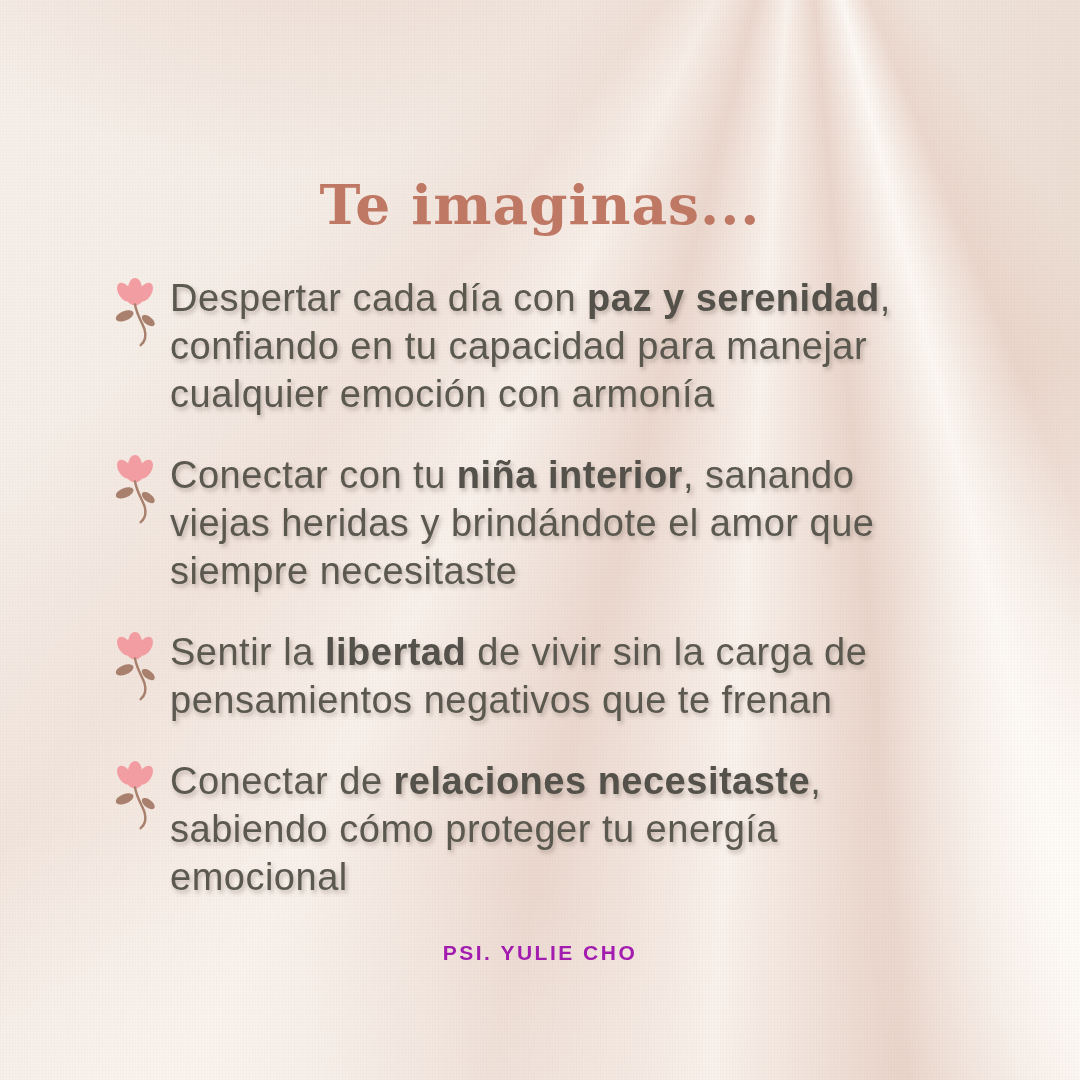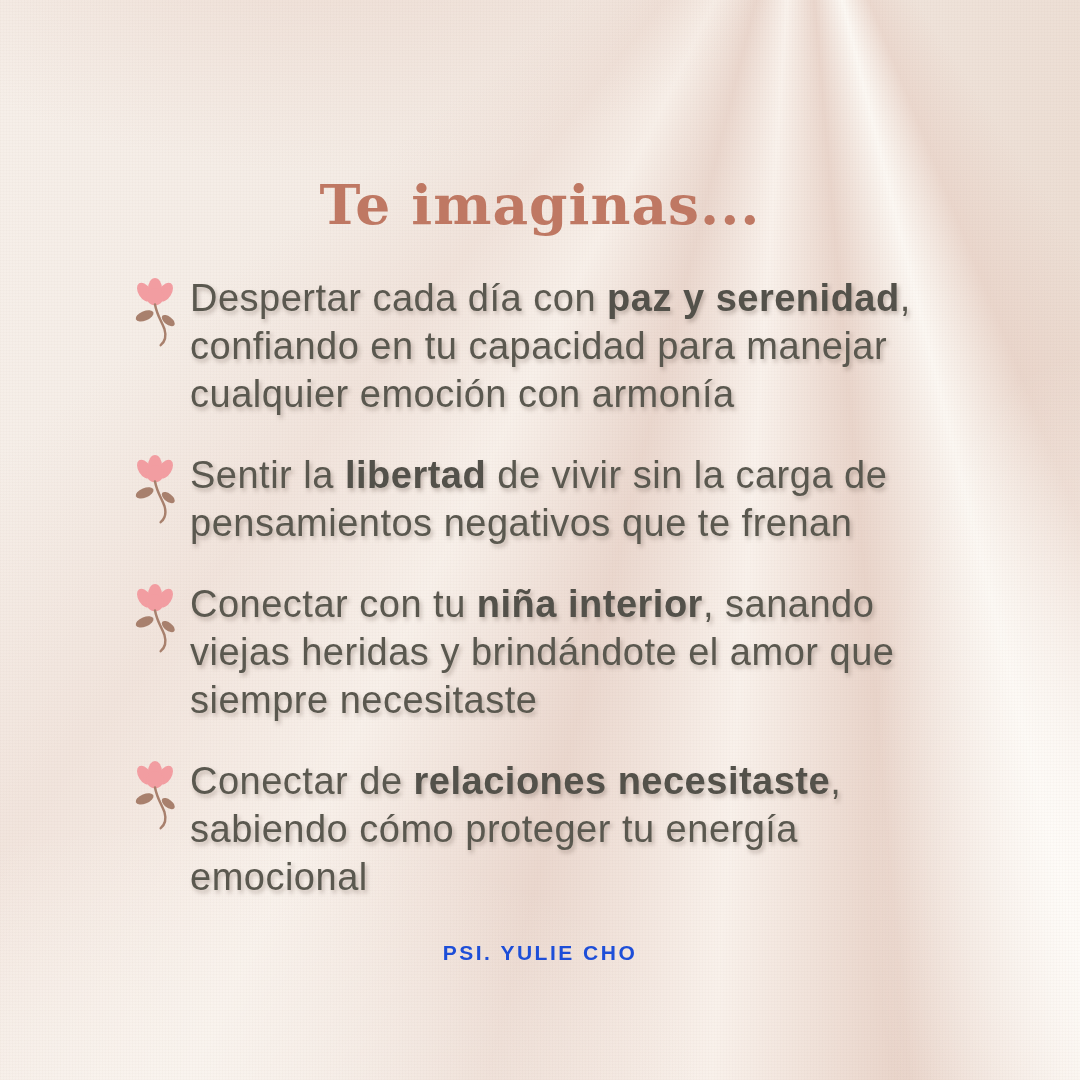--- a/index.html
+++ b/index.html
@@ -42,36 +42,36 @@
     position:absolute;top:131px;left:0;width:100%;
     text-align:center;
     font-family:"DejaVu Serif","Liberation Serif",serif;
     font-weight:600;
     font-size:55px;line-height:1;
     letter-spacing:1px;
     color:#bf7863;
     margin-top:46px;
   }
   .list{position:absolute;top:274px;left:112px;width:810px;}
-  .item{display:flex;align-items:flex-start;margin-bottom:33px;justify-content:flex-end;}
+  .item{display:flex;align-items:flex-start;margin-bottom:33px;}
   .flower{width:46px;height:70px;flex:0 0 46px;margin-top:3px;}
   .item-text{
     width:732px;margin-left:12px;
     font-size:38px;line-height:48px;
     letter-spacing:0.5px;
     color:#5a584f;
     text-shadow:2px 3px 4px rgba(110,92,82,0.38);
   }
   .item-text b{font-weight:700;color:#53514a;}
   .footer{
     position:absolute;top:941px;left:0;width:100%;
     text-align:center;
     font-size:21px;font-weight:700;
     letter-spacing:2.5px;
-    color:#1d4ed8;
+    color:#a21caf;
   }
 </style>
 </head>
 <body>
 
 <div class="canvas">
   <div class="bg"></div>
 
   <div class="title">Te imaginas...</div>
 
@@ -97,36 +97,36 @@
         <g fill="#f29da1">
           <ellipse cx="13" cy="16" rx="6.5" ry="11" transform="rotate(-32 13 16)"></ellipse>
           <ellipse cx="35" cy="16" rx="6.5" ry="11" transform="rotate(32 35 16)"></ellipse>
           <ellipse cx="24" cy="13" rx="7.5" ry="12"></ellipse>
           <circle cx="24" cy="21" r="9"></circle>
         </g>
         <path d="M24 29 C26 40 31 47 34 55 C36 62 35 68 30 72" fill="none" stroke="#a8806d" stroke-width="2.6" stroke-linecap="round"></path>
         <ellipse cx="13" cy="41" rx="10" ry="5" transform="rotate(-22 13 41)" fill="#a8806d"></ellipse>
         <ellipse cx="38" cy="46" rx="8" ry="4.2" transform="rotate(38 38 46)" fill="#a8806d"></ellipse>
       </svg>
-      <div class="item-text"><span>Sentir la </span><b>libertad</b><span> de vivir sin la carga de pensamientos negativos que te frenan</span></div>
+      <div class="item-text"><span>Conectar con tu </span><b>niña interior</b><span>, sanando viejas heridas y brindándote el amor que siempre necesitaste</span></div>
     </div>
 
     <div class="item">
       <svg class="flower" viewBox="0 0 48 74" xmlns="http://www.w3.org/2000/svg">
         <g fill="#f29da1">
           <ellipse cx="13" cy="16" rx="6.5" ry="11" transform="rotate(-32 13 16)"></ellipse>
           <ellipse cx="35" cy="16" rx="6.5" ry="11" transform="rotate(32 35 16)"></ellipse>
           <ellipse cx="24" cy="13" rx="7.5" ry="12"></ellipse>
           <circle cx="24" cy="21" r="9"></circle>
         </g>
         <path d="M24 29 C26 40 31 47 34 55 C36 62 35 68 30 72" fill="none" stroke="#a8806d" stroke-width="2.6" stroke-linecap="round"></path>
         <ellipse cx="13" cy="41" rx="10" ry="5" transform="rotate(-22 13 41)" fill="#a8806d"></ellipse>
         <ellipse cx="38" cy="46" rx="8" ry="4.2" transform="rotate(38 38 46)" fill="#a8806d"></ellipse>
       </svg>
-      <div class="item-text"><span>Conectar con tu </span><b>niña interior</b><span>, sanando viejas heridas y brindándote el amor que siempre necesitaste</span></div>
+      <div class="item-text"><span>Sentir la </span><b>libertad</b><span> de vivir sin la carga de pensamientos negativos que te frenan</span></div>
     </div>
 
     <div class="item">
       <svg class="flower" viewBox="0 0 48 74" xmlns="http://www.w3.org/2000/svg">
         <g fill="#f29da1">
           <ellipse cx="13" cy="16" rx="6.5" ry="11" transform="rotate(-32 13 16)"></ellipse>
           <ellipse cx="35" cy="16" rx="6.5" ry="11" transform="rotate(32 35 16)"></ellipse>
           <ellipse cx="24" cy="13" rx="7.5" ry="12"></ellipse>
           <circle cx="24" cy="21" r="9"></circle>
         </g>

